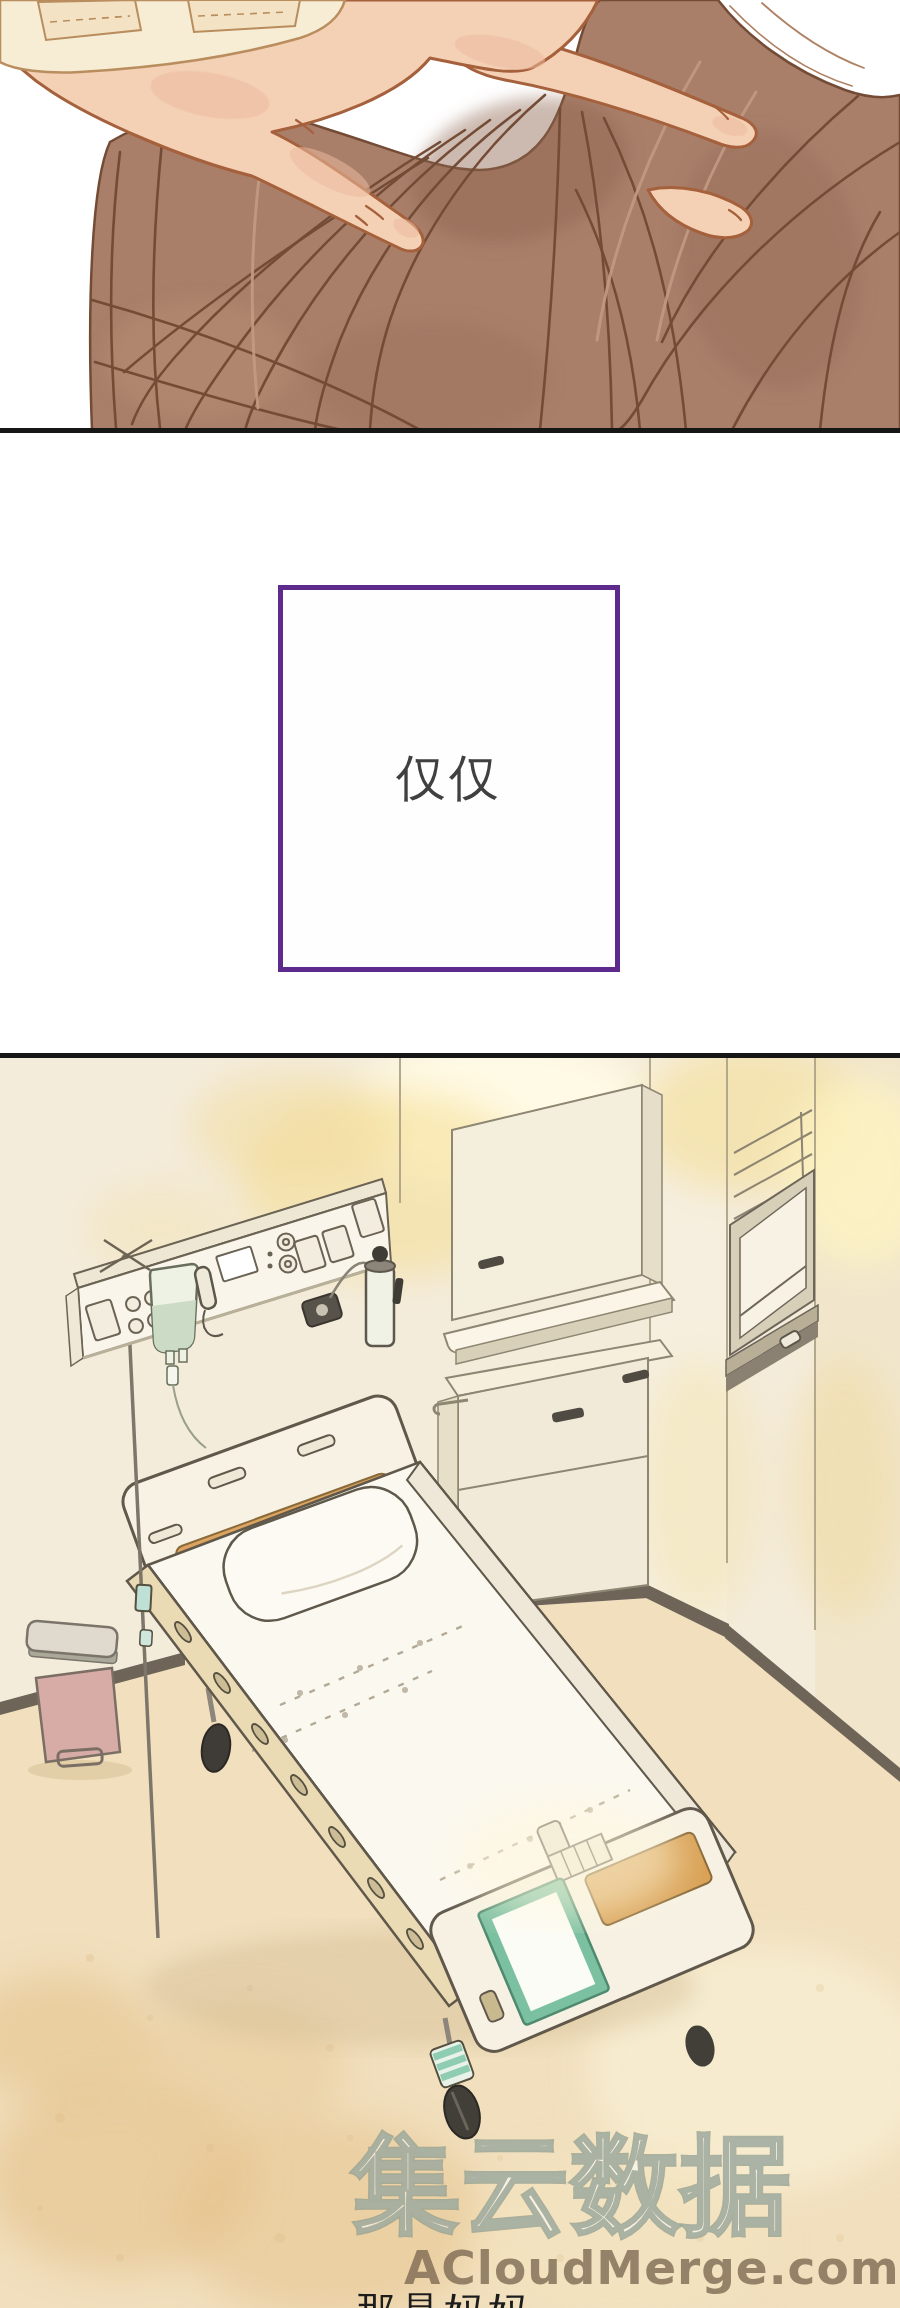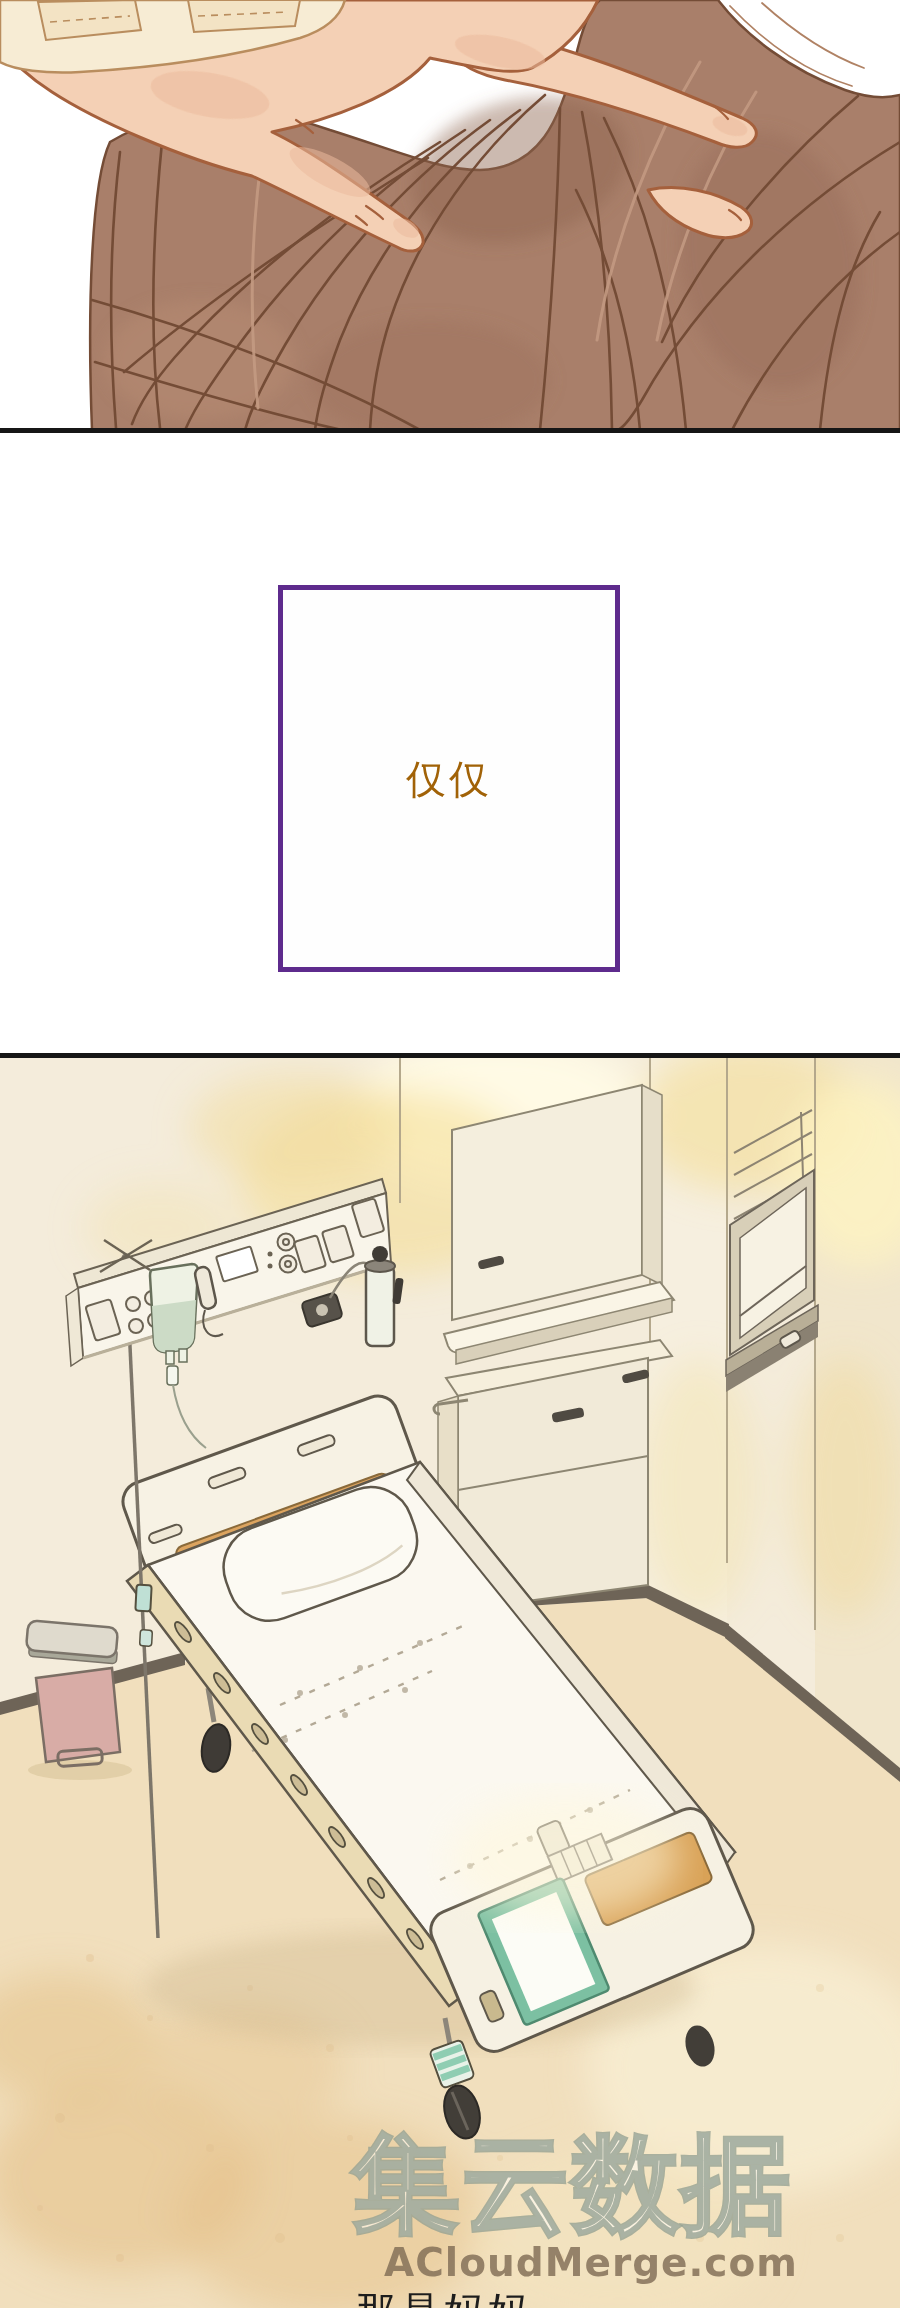--- a/index.html
+++ b/index.html
@@ -13,33 +13,33 @@
   #svg-room{top:1058px;}
   .divider{position:absolute;left:0;width:900px;height:5px;background:#161616;}
   #divider-top{top:428px;}
   #divider-bottom{top:1053px;}
   .narration{
     position:absolute;left:278px;top:585px;width:342px;height:387px;
     box-sizing:border-box;border:5px solid #5e2b8d;background:#fefefe;
     display:flex;align-items:center;justify-content:center;
   }
   .narration .txt{
-    text-align:center;color:#a16207;font-size:40px;line-height:1.55;
+    text-align:center;color:#404040;font-size:50px;line-height:1.55;
     letter-spacing:3px;font-weight:400;
   }
   .wm-cjk{
     position:absolute;left:352px;top:2112px;white-space:nowrap;
     font-size:108px;font-weight:700;letter-spacing:2px;
     color:rgba(255,255,255,0.50);
     -webkit-text-stroke:3px rgba(148,160,146,0.78);
     pointer-events:none;
   }
   .wm-site{
-    position:absolute;left:384px;top:2240px;white-space:nowrap;
-    font-size:39px;font-weight:800;letter-spacing:1px;
+    position:absolute;left:404px;top:2240px;white-space:nowrap;
+    font-size:47px;font-weight:800;letter-spacing:1px;
     color:rgba(128,108,86,0.82);
     pointer-events:none;
   }
   .caption-bottom{
     position:absolute;left:356px;top:2284px;white-space:nowrap;
     font-size:40px;font-weight:500;color:#1d1d1d;letter-spacing:4px;
   }
 </style>
 </head>
 <body>

